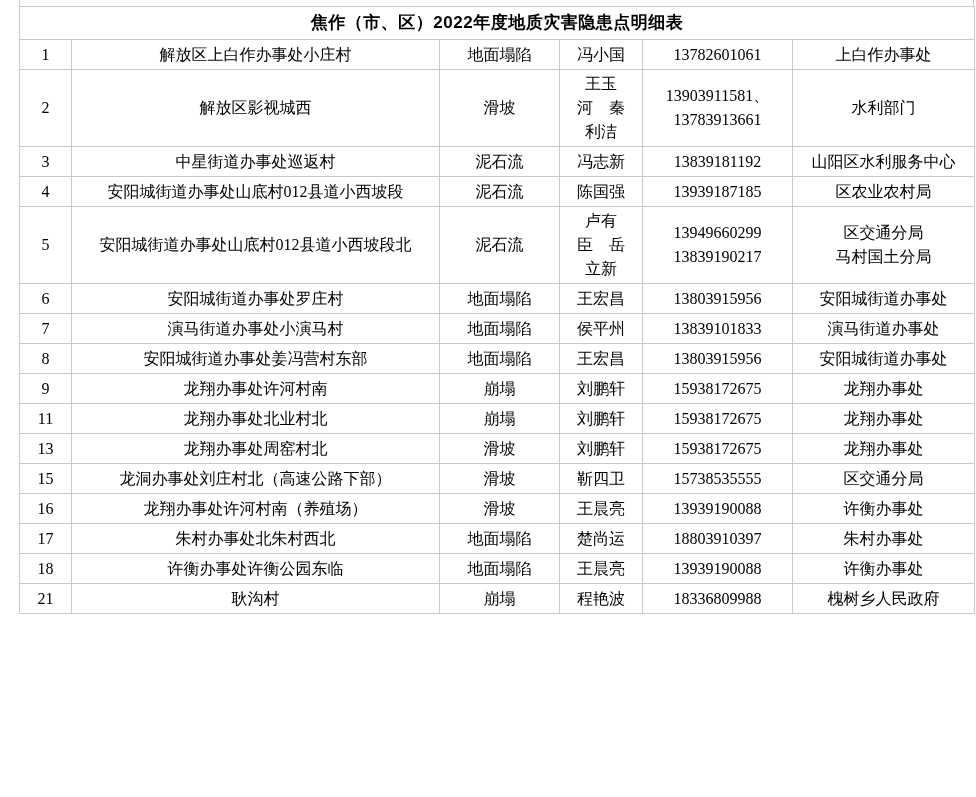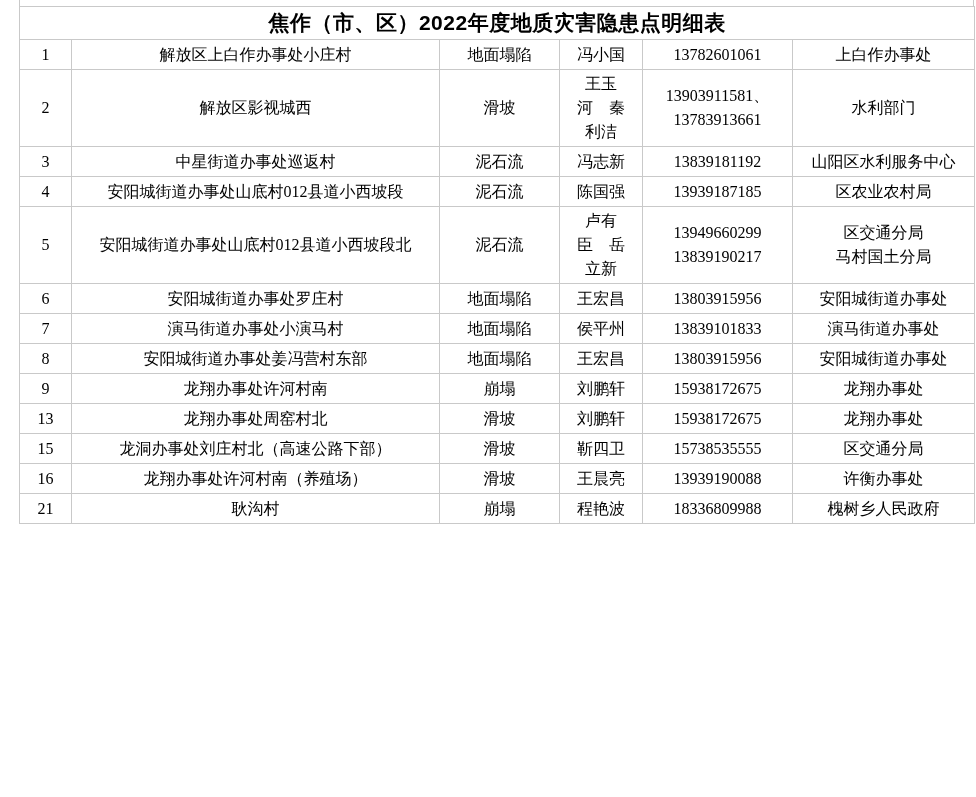--- a/index.html
+++ b/index.html
@@ -33,21 +33,21 @@
     vertical-align: middle;
     padding: 2px 3px;
     white-space: pre-line;
     line-height: 1.5;
     font-weight: normal;
     font-size: 16px;
     overflow: hidden;
   }
   tr.title-row td {
     height: 28px;
-    font-size: 21px;
+    font-size: 17px;
     font-weight: bold;
     font-family: "Liberation Sans", "DejaVu Sans", sans-serif;
     letter-spacing: 0.5px;
     line-height: 1.2;
   }
   tr.header-row th {
     height: 58px;
     font-size: 16px;
   }
   tbody.body-rows td {
@@ -158,39 +158,63 @@
         </tr>
         <tr>
           <td class="col-seq">9</td>
           <td class="col-location">龙翔办事处许河村南</td>
           <td class="col-type">崩塌</td>
           <td class="col-person">刘鹏轩</td>
           <td class="col-phone">15938172675</td>
           <td class="col-division">龙翔办事处</td>
         </tr>
         <tr>
-          <td class="col-seq">13</td>
-          <td class="col-location">龙翔办事处周窑村北</td>
-          <td class="col-type">滑坡</td>
+          <td class="col-seq">11</td>
+          <td class="col-location">龙翔办事处北业村北</td>
+          <td class="col-type">崩塌</td>
           <td class="col-person">刘鹏轩</td>
           <td class="col-phone">15938172675</td>
           <td class="col-division">龙翔办事处</td>
         </tr>
         <tr>
+          <td class="col-seq">13</td>
+          <td class="col-location">龙翔办事处周窑村北</td>
+          <td class="col-type">滑坡</td>
+          <td class="col-person">刘鹏轩</td>
+          <td class="col-phone">15938172675</td>
+          <td class="col-division">龙翔办事处</td>
+        </tr>
+        <tr>
           <td class="col-seq">15</td>
           <td class="col-location">龙洞办事处刘庄村北（高速公路下部）</td>
           <td class="col-type">滑坡</td>
           <td class="col-person">靳四卫</td>
           <td class="col-phone">15738535555</td>
           <td class="col-division">区交通分局</td>
         </tr>
         <tr>
           <td class="col-seq">16</td>
           <td class="col-location">龙翔办事处许河村南（养殖场）</td>
           <td class="col-type">滑坡</td>
+          <td class="col-person">王晨亮</td>
+          <td class="col-phone">13939190088</td>
+          <td class="col-division">许衡办事处</td>
+        </tr>
+        <tr>
+          <td class="col-seq">17</td>
+          <td class="col-location">朱村办事处北朱村西北</td>
+          <td class="col-type">地面塌陷</td>
+          <td class="col-person">楚尚运</td>
+          <td class="col-phone">18803910397</td>
+          <td class="col-division">朱村办事处</td>
+        </tr>
+        <tr>
+          <td class="col-seq">18</td>
+          <td class="col-location">许衡办事处许衡公园东临</td>
+          <td class="col-type">地面塌陷</td>
           <td class="col-person">王晨亮</td>
           <td class="col-phone">13939190088</td>
           <td class="col-division">许衡办事处</td>
         </tr>
         <tr>
           <td class="col-seq">21</td>
           <td class="col-location">耿沟村</td>
           <td class="col-type">崩塌</td>
           <td class="col-person">程艳波</td>
           <td class="col-phone">18336809988</td>

